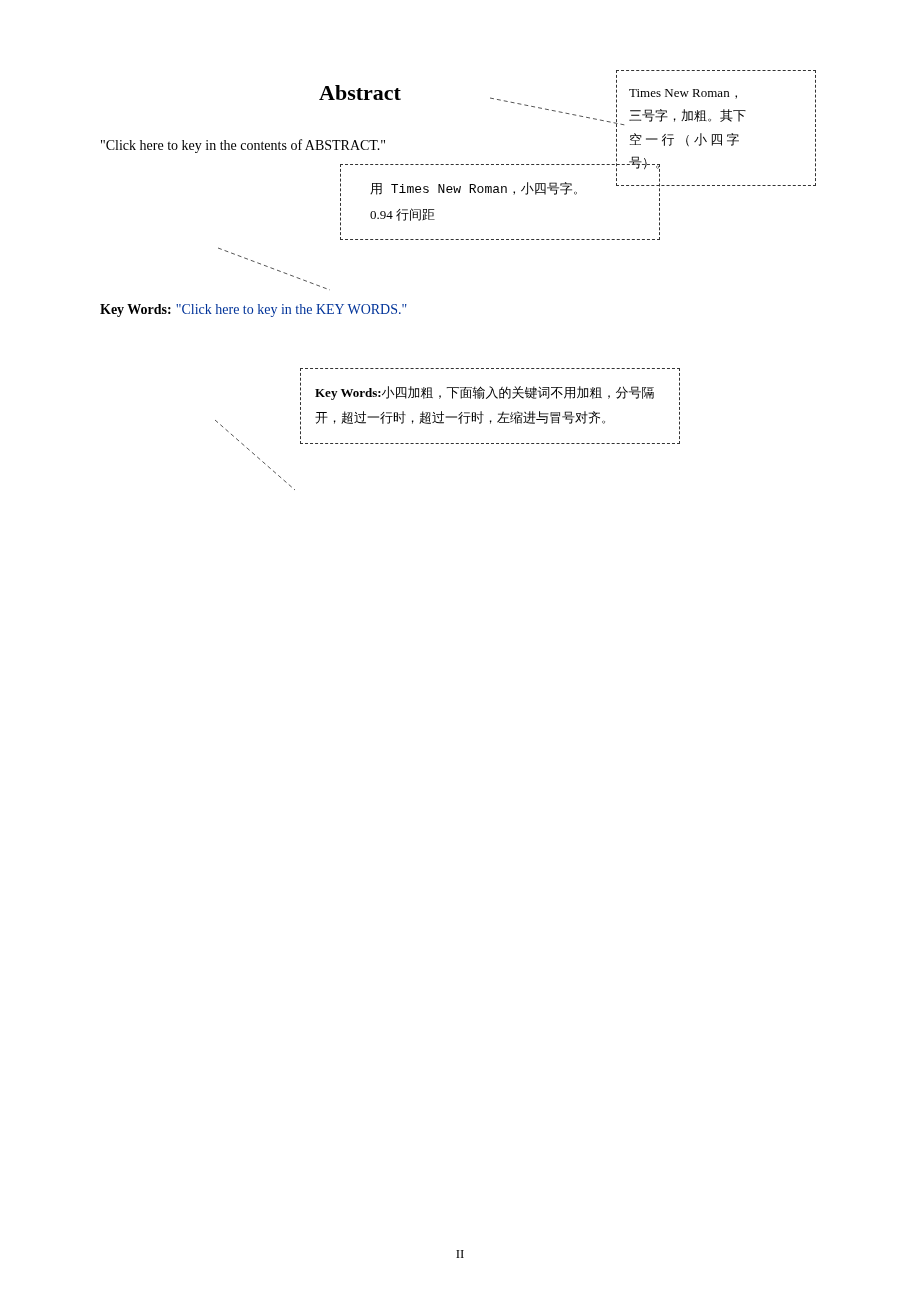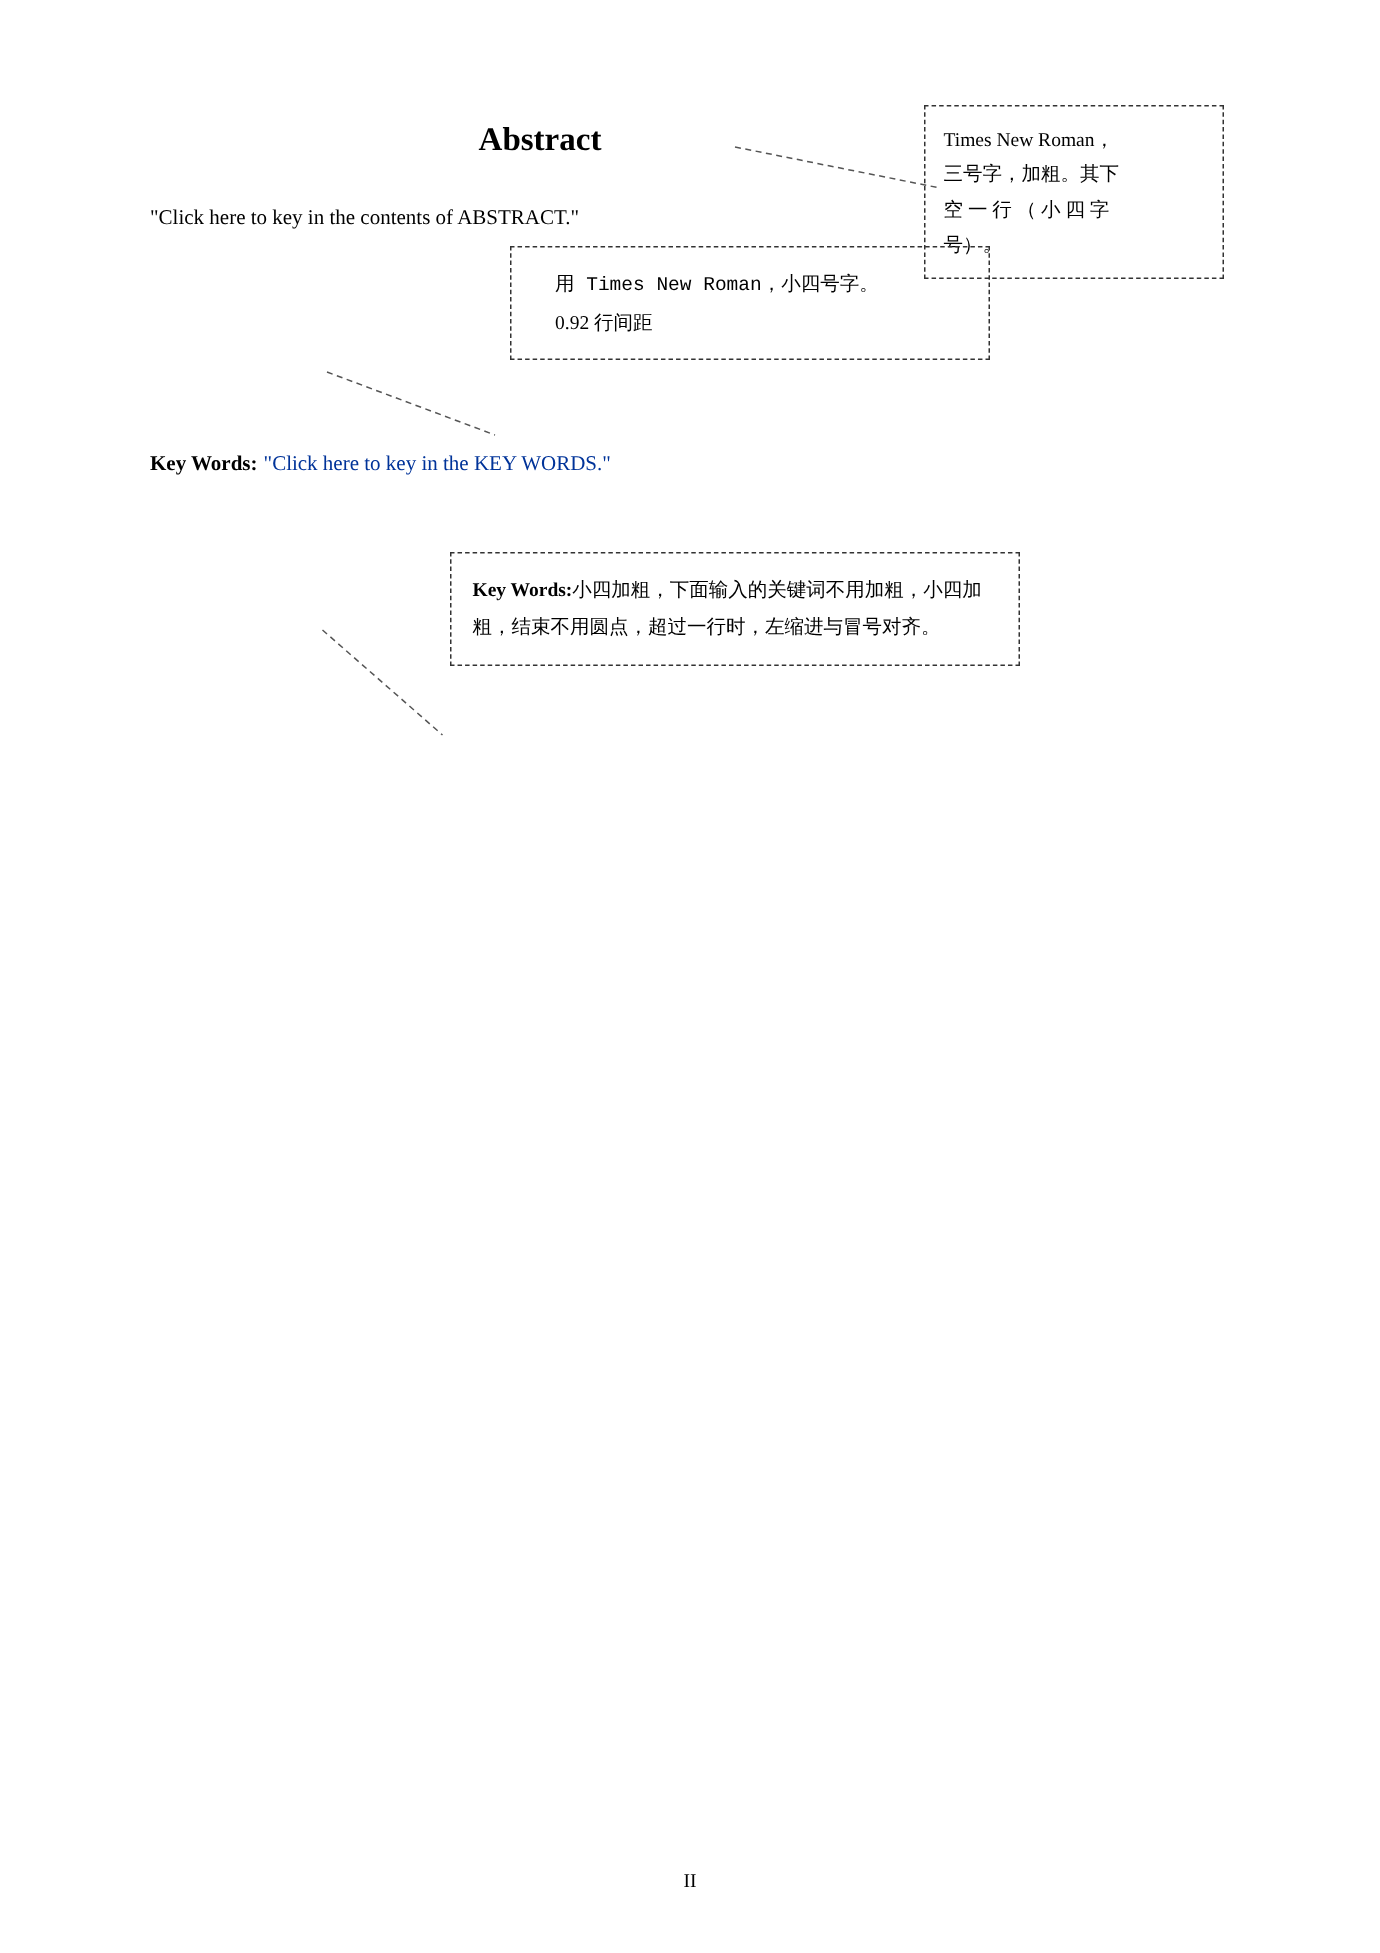--- a/index.html
+++ b/index.html
@@ -139,34 +139,34 @@
         <span>号）。</span>
       </div>
     </div>
 
     <div style="margin-top:30px; margin-bottom:10px;">
       <span style="font-size:14px; font-family:'Times New Roman',Times,serif;">"Click here to key in the contents of ABSTRACT."</span>
     </div>
 
     <div class="annotation-box-content">
       <span class="monospace">用 Times New Roman，小四号字。</span><br>
-      <span>0.92 行间距</span>
+      <span>0.94 行间距</span>
     </div>
 
   </div>
 
   <div class="keywords-section">
 
     <div>
       <span class="keywords-label">Key Words:</span>
       <span class="keywords-link">"Click here to key in the KEY WORDS."</span>
     </div>
 
     <div class="annotation-box-keywords">
-      <span class="kw-bold">Key Words:</span><span>小四加粗，下面输入的关键词不用加粗，小四加粗，结束不用圆点，超过一行时，左缩进与冒号对齐。</span>
+      <span class="kw-bold">Key Words:</span><span>小四加粗，下面输入的关键词不用加粗，分号隔开，超过一行时，超过一行时，左缩进与冒号对齐。</span>
     </div>
 
   </div>
 
   <div class="page-number">
     <span>II</span>
   </div>
 
 </div>
 

